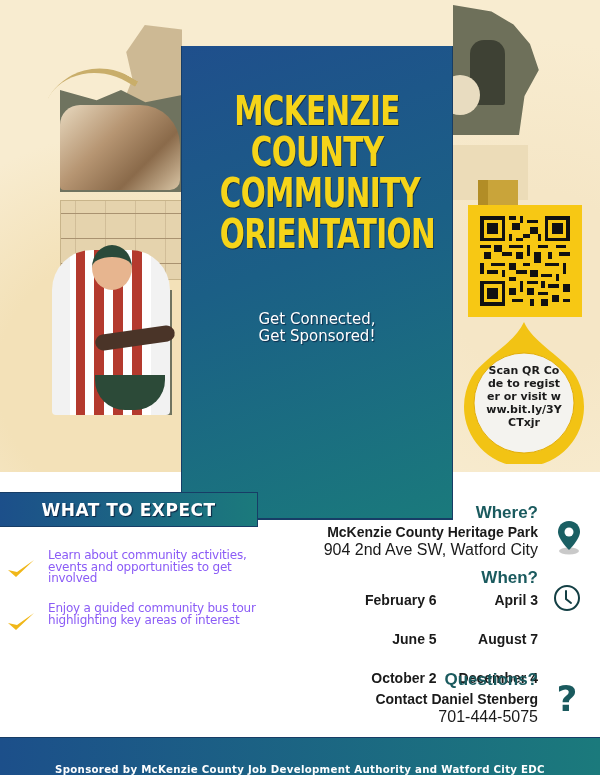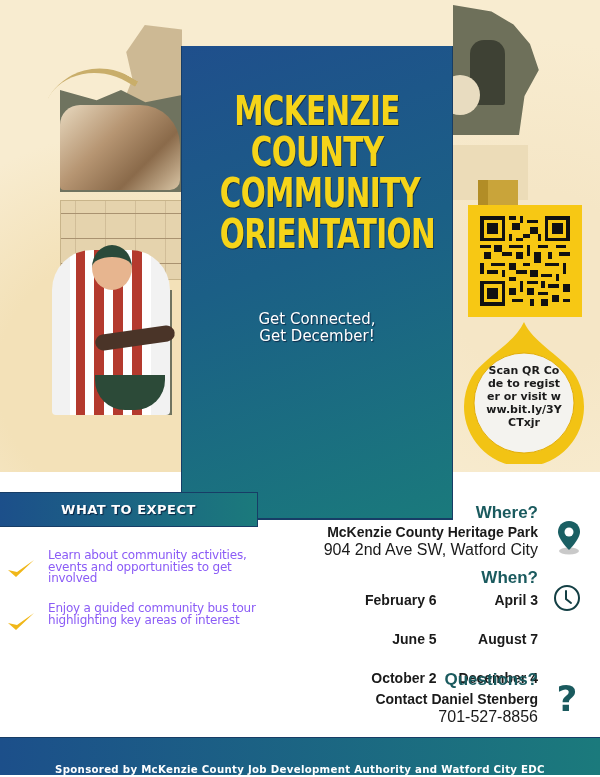--- a/index.html
+++ b/index.html
@@ -104,21 +104,21 @@
   }
 
   
   .expect-banner {
     position: absolute; left: 0; top: 492px; width: 258px; height: 35px;
     background: linear-gradient(90deg, #1c4f8a 0%, #1b7a7c 100%);
     border: 1px solid #173d66; border-left: none;
     display: flex; align-items: center; justify-content: center;
   }
   .expect-banner span {
-    color: #ffffff; font-family: "DejaVu Sans", sans-serif; font-weight: bold; font-size: 13px; letter-spacing: 0.5px;
+    color: #ffffff; font-family: "DejaVu Sans", sans-serif; font-weight: bold; font-size: 17px; letter-spacing: 0.5px;
     text-shadow: 1px 1px 1px #0b2340;
   }
   .expect-list { position: absolute; left: 0; top: 550px; width: 290px; }
   .expect-item { position: relative; height: 52px; margin-bottom: 1px; }
   .expect-item:nth-child(3) { height: 70px; }
   .check {
     position: absolute; left: 6px; top: 8px; width: 30px; height: 22px;
   }
   .expect-text {
     position: absolute; left: 48px; top: 0; width: 230px;
@@ -176,21 +176,21 @@
 
 <div class="hero">
   <div class="hero-title">
     <span>MCKENZIE</span>
     <span>COUNTY</span>
     <span>COMMUNITY</span>
     <span>ORIENTATION</span>
   </div>
   <div class="hero-tag">
     <span>Get Connected,</span>
-    <span>Get December!</span>
+    <span>Get Sponsored!</span>
   </div>
 </div>
 
 <div class="qr">
   <svg viewBox="0 0 25 25" shape-rendering="crispEdges">
     <rect width="25" height="25" fill="#f7c814"></rect>
     <g fill="#111">
       <path d="M0 0h7v7H0zM1 1v5h5V1zM2 2h3v3H2z" fill-rule="evenodd"></path>
       <path d="M18 0h7v7h-7zM19 1v5h5V1zM20 2h3v3h-3z" fill-rule="evenodd"></path>
       <path d="M0 18h7v7H0zM1 19v5h5v-5zM2 20h3v3H2z" fill-rule="evenodd"></path>
@@ -294,19 +294,19 @@
   <span>December 4</span>
 </div>
 <svg class="icon clock-icon" viewBox="0 0 28 28">
   <circle cx="14" cy="14" r="12" fill="none" stroke="#133f44" stroke-width="2"></circle>
   <path d="M13 7 V15 L18 19" fill="none" stroke="#133f44" stroke-width="2" stroke-linecap="round"></path>
 </svg>
 
 <div class="info questions">
   <div class="info-head">Questions?</div>
   <div class="info-strong">Contact Daniel Stenberg</div>
-  <div class="info-plain">701-527-8856</div>
+  <div class="info-plain">701-444-5075</div>
 </div>
 <div class="icon q-icon">?</div>
 
 <div class="footer">
   <span>Sponsored by McKenzie County Job Development Authority and Watford City EDC</span>
 </div>
 
 </body></html>

